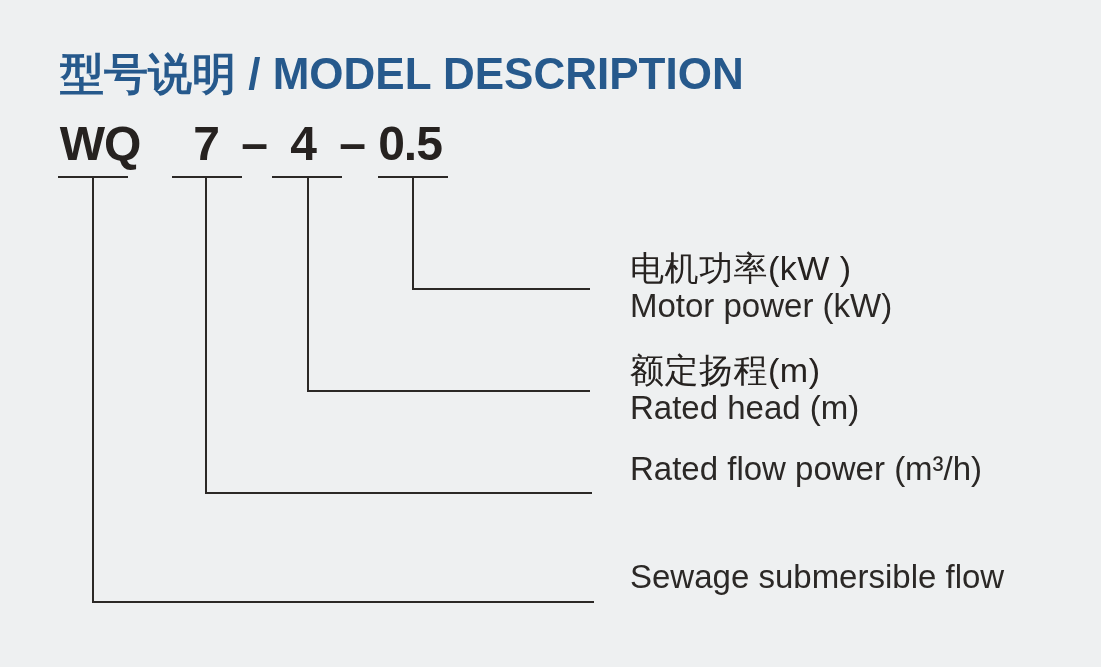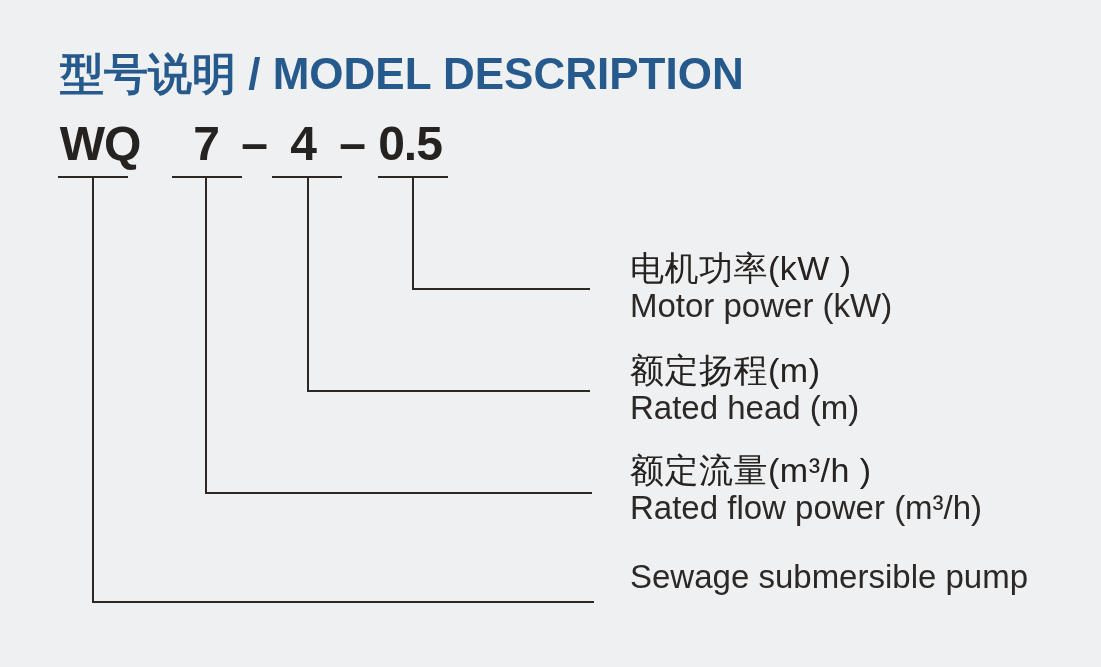--- a/index.html
+++ b/index.html
@@ -89,21 +89,20 @@
     <div class="zh">电机功率(kW )</div>
     <div class="en">Motor power (kW)</div>
   </div>
 
   <div class="label" style="top:351px">
     <div class="zh">额定扬程(m)</div>
     <div class="en">Rated head (m)</div>
   </div>
 
   <div class="label" style="top:451px">
-    <div class="zh">额定流量(m³/h )</div>
     <div class="en">Rated flow power (m³/h)</div>
   </div>
 
   <div class="label" style="top:559px">
-    <div class="en">Sewage submersible pump</div>
+    <div class="en">Sewage submersible flow</div>
   </div>
 
 </div>
 
 </body></html>

